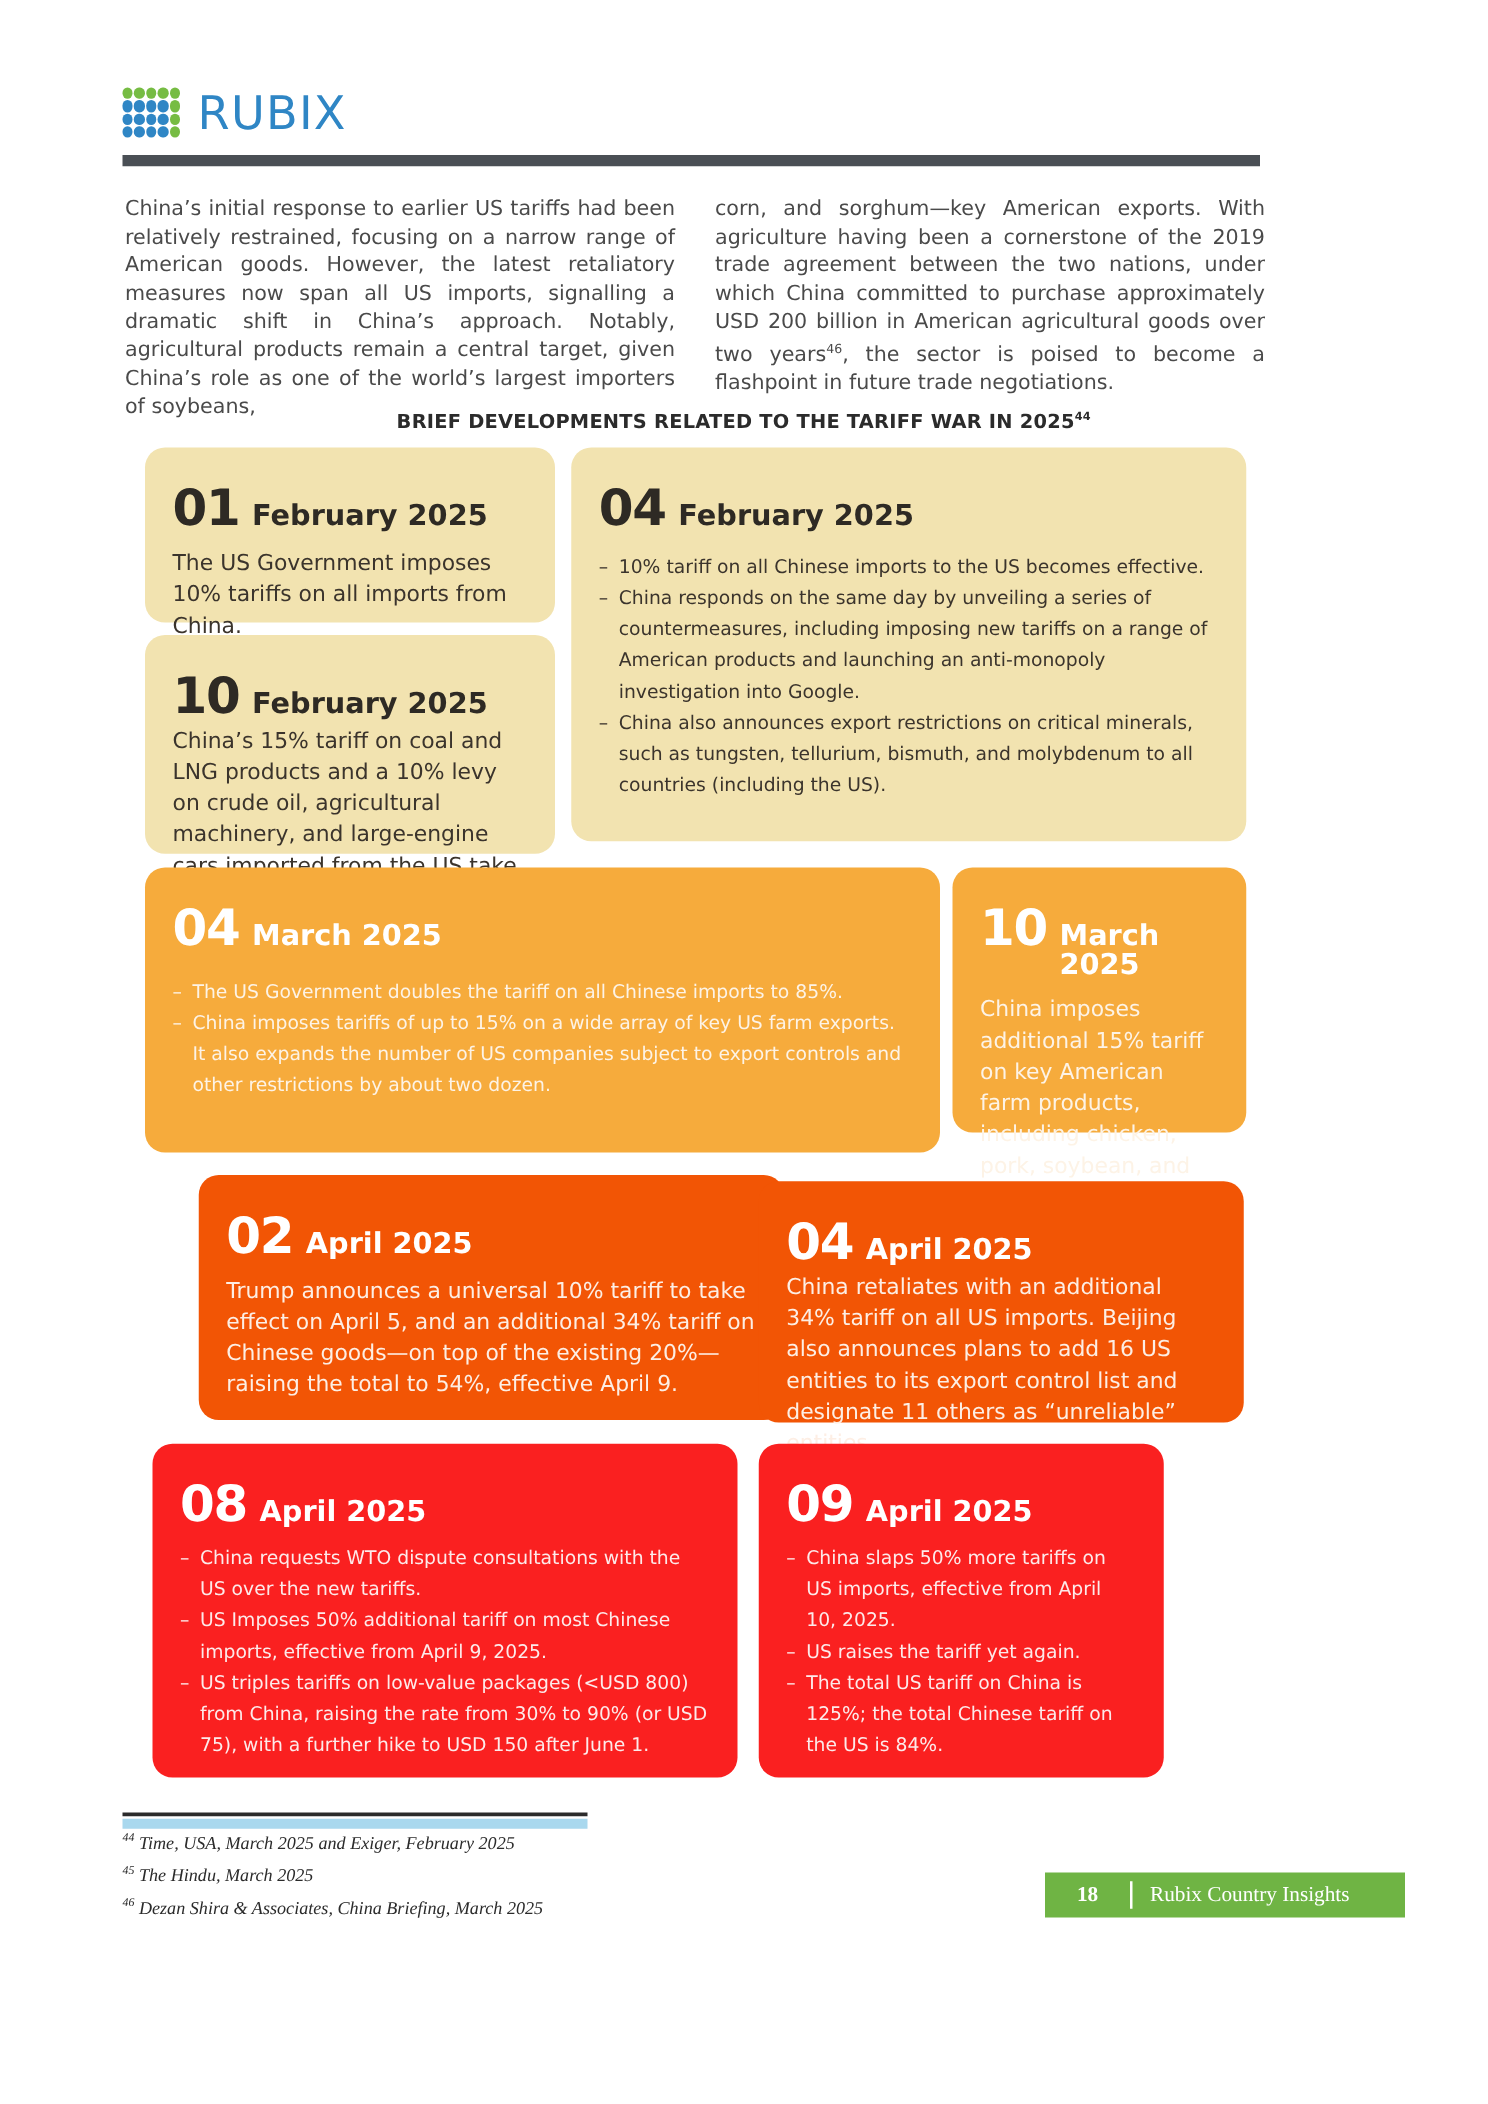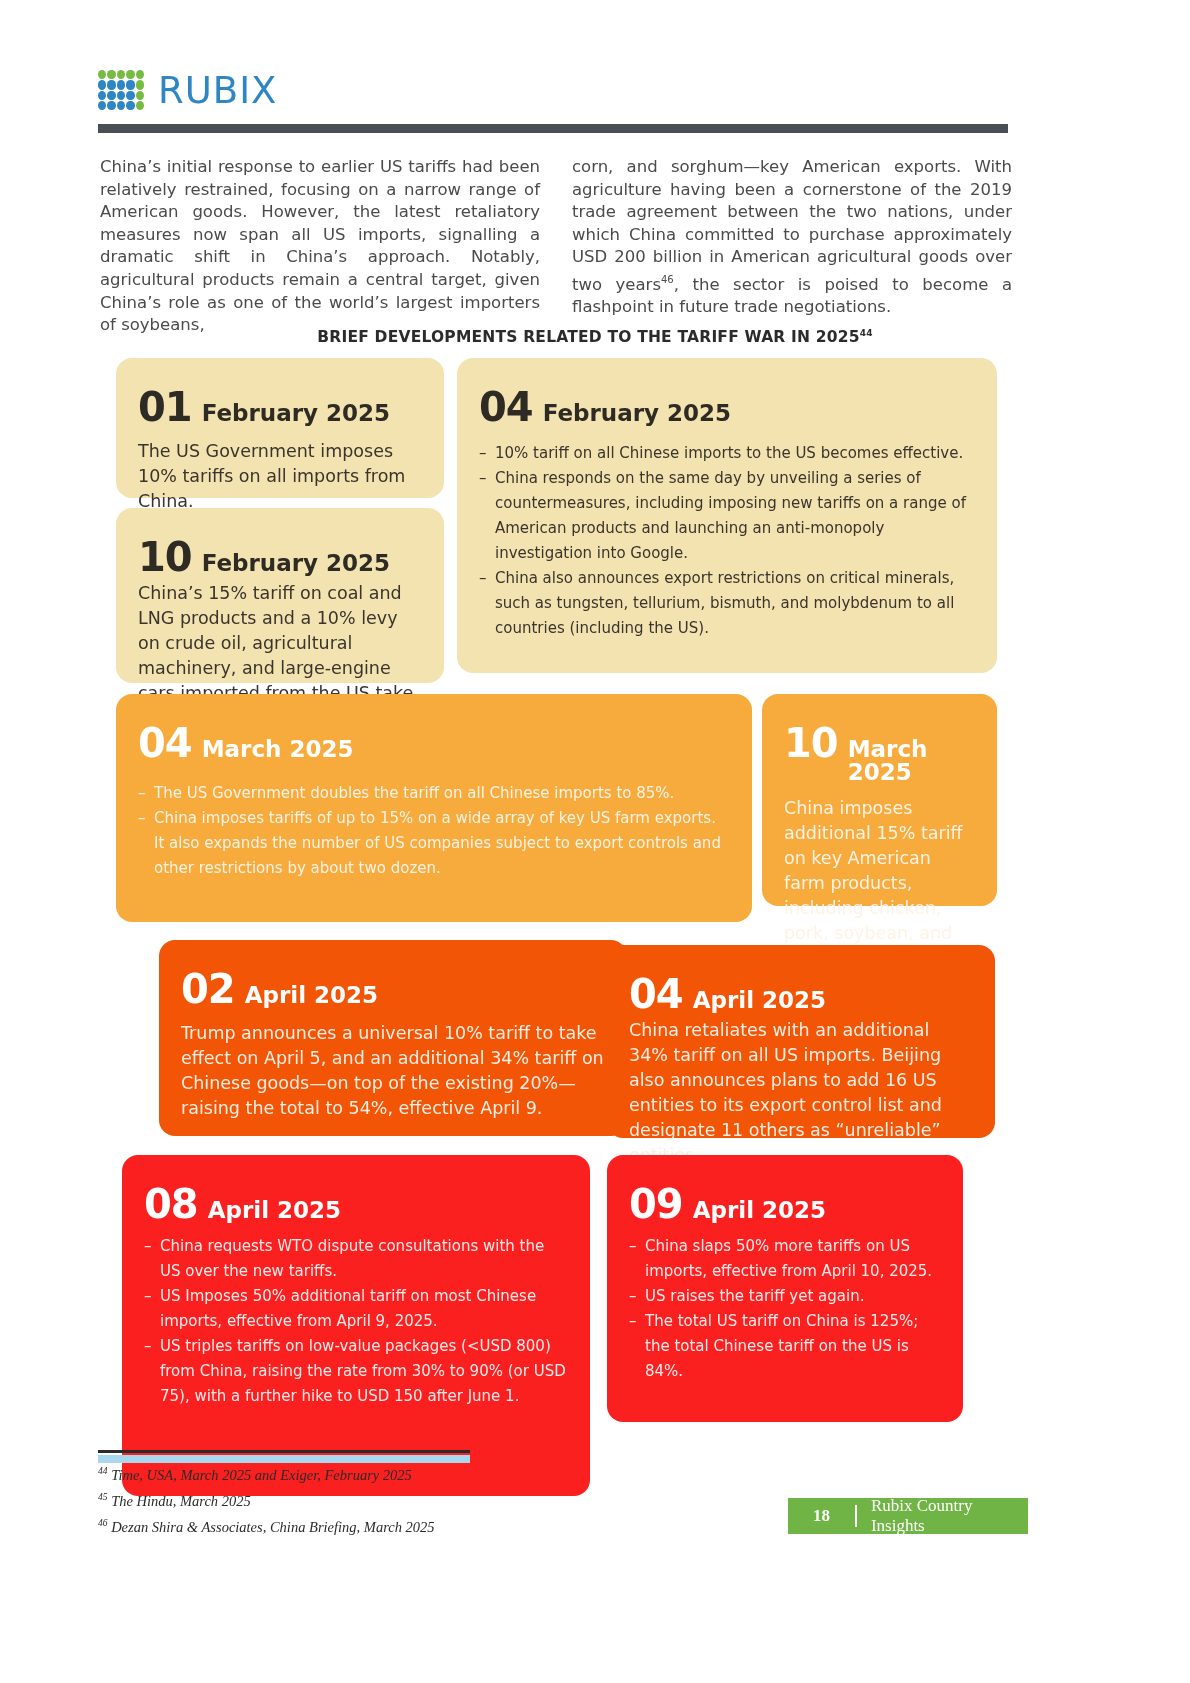--- a/index.html
+++ b/index.html
@@ -141,22 +141,22 @@
   .red .card-body, .red .bullets li { color: #fdeaea; }
 
   
   #card-feb01  { left: 116px;  top: 358px;  width: 328px; height: 140px; }
   #card-feb10  { left: 116px;  top: 508px;  width: 328px; height: 175px; }
   #card-feb04  { left: 457px;  top: 358px;  width: 540px; height: 315px; }
   #card-mar04  { left: 116px;  top: 694px;  width: 636px; height: 228px; }
   #card-mar10  { left: 762px;  top: 694px;  width: 235px; height: 212px; }
   #card-apr02  { left: 122px;  top: 940px;  width: 468px; height: 196px; }
   #card-apr04  { left: 607px;  top: 945px;  width: 388px; height: 193px; }
-  #card-apr08  { left: 122px;  top: 1155px; width: 468px; height: 341px; }
-  #card-apr09  { left: 607px;  top: 1155px; width: 356px; height: 267px; }
+  #card-apr08  { left: 122px;  top: 1155px; width: 468px; height: 267px; }
+  #card-apr09  { left: 607px;  top: 1155px; width: 324px; height: 267px; }
 
   #card-feb10 .card-head, #card-mar10 .card-head,
   #card-apr04 .card-head, #card-feb04 .card-head { margin-bottom: 4px; }
   #card-feb01 .card-body { margin-top: 12px; }
   #card-feb04 .bullets { margin-top: 14px; }
   #card-mar04 .bullets { margin-top: 18px; }
   #card-mar10 .card-body { margin-top: 12px; }
   #card-apr02 .card-body { margin-top: 12px; }
   #card-apr08 .bullets { margin-top: 10px; }
   #card-apr09 .bullets { margin-top: 10px; }
@@ -184,22 +184,22 @@
     font-style: italic;
     font-size: 14.5px;
     line-height: 22px;
     color: #2b2b2b;
   }
   .footnote sup { font-size: 9.5px; vertical-align: super; font-style: italic; }
 
   
   .footer-bar {
     position: absolute;
-    left: 788px; top: 1498px;
-    width: 240px; height: 36px;
+    left: 836px; top: 1498px;
+    width: 288px; height: 36px;
     background: #6fb444;
     display: flex;
     align-items: center;
   }
   .footer-page {
     width: 68px;
     text-align: center;
     color: #ffffff;
     font-weight: bold;
     font-size: 17px;

